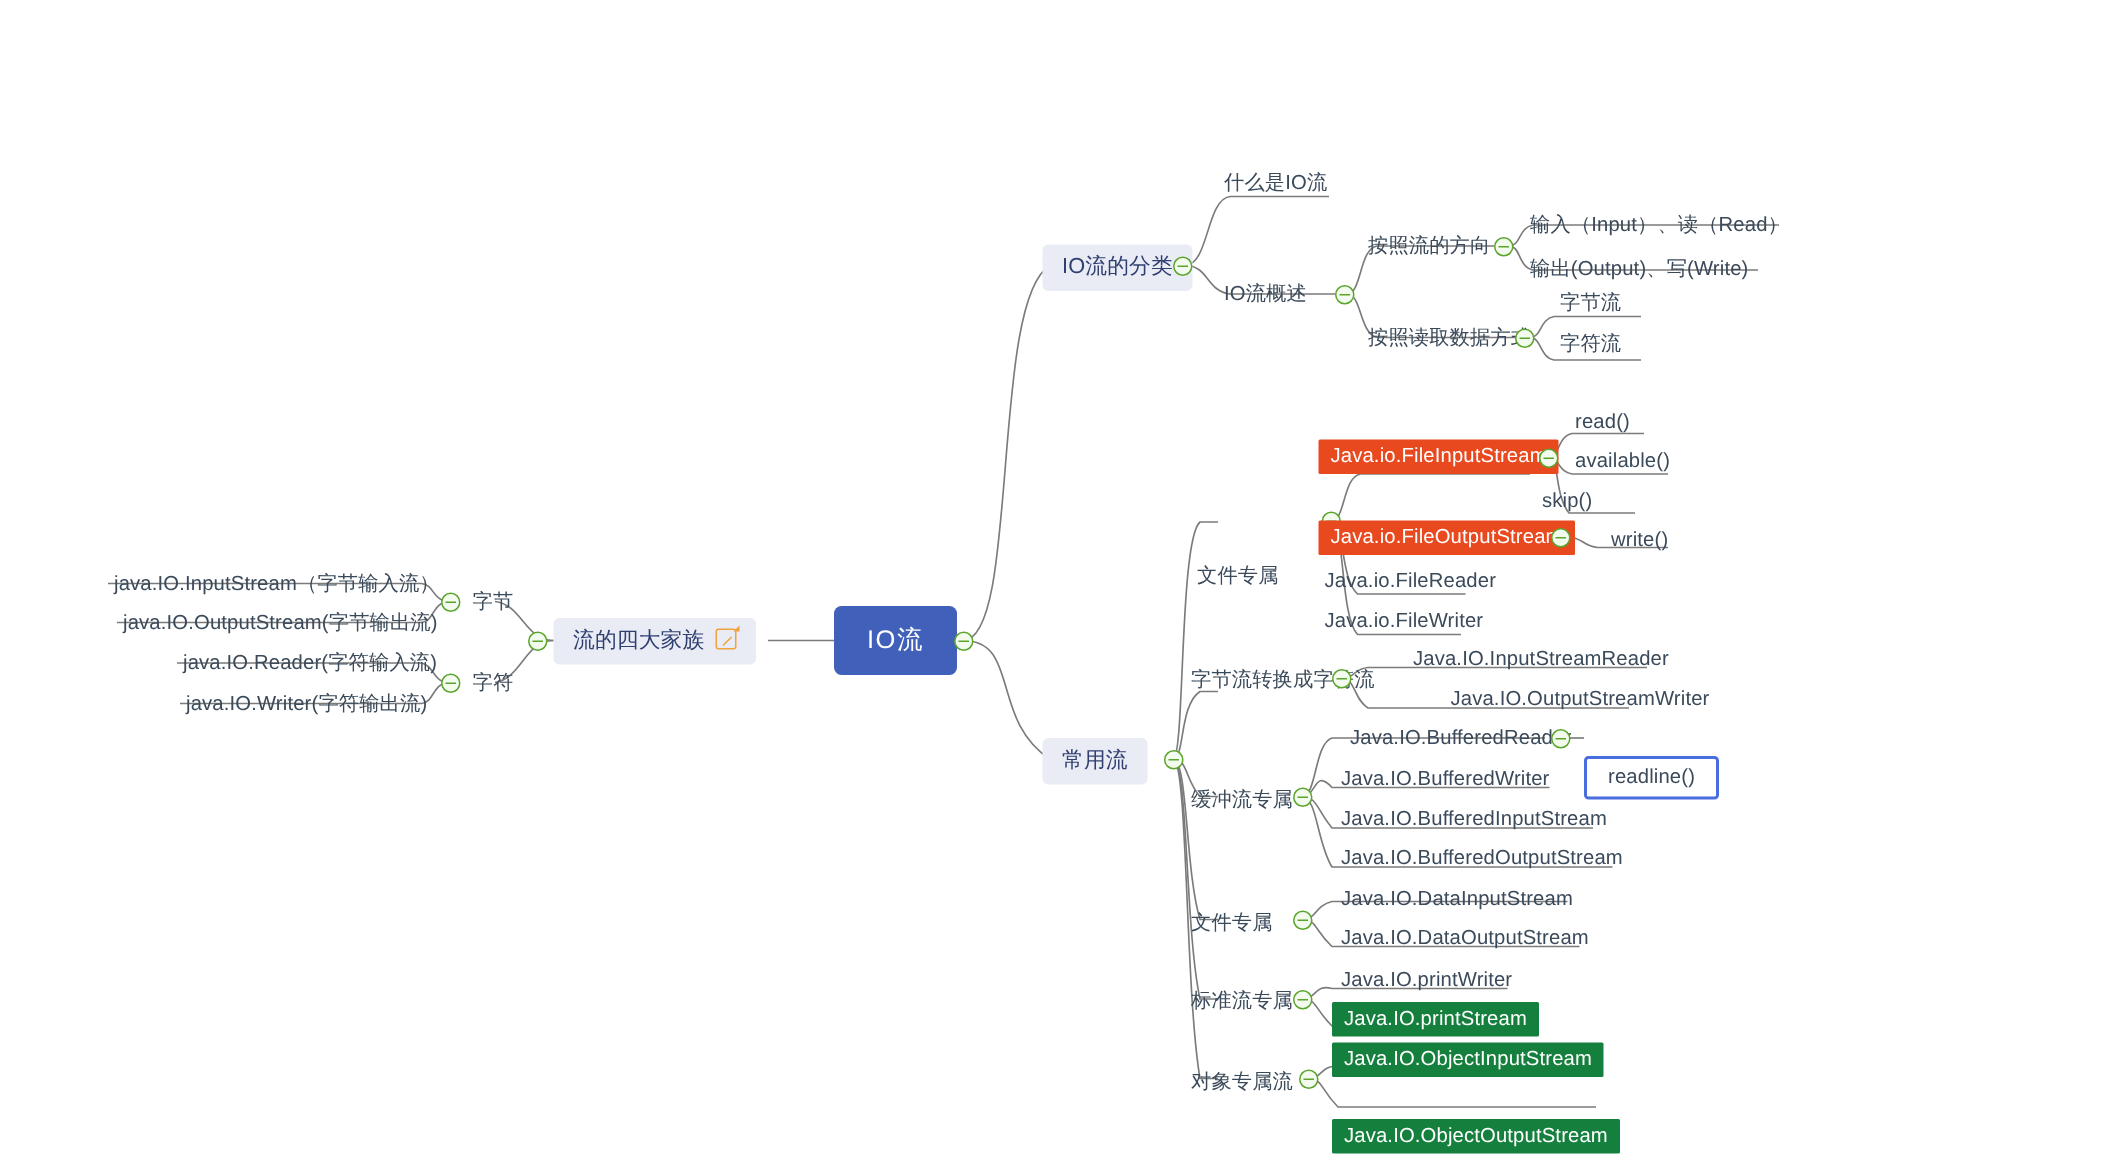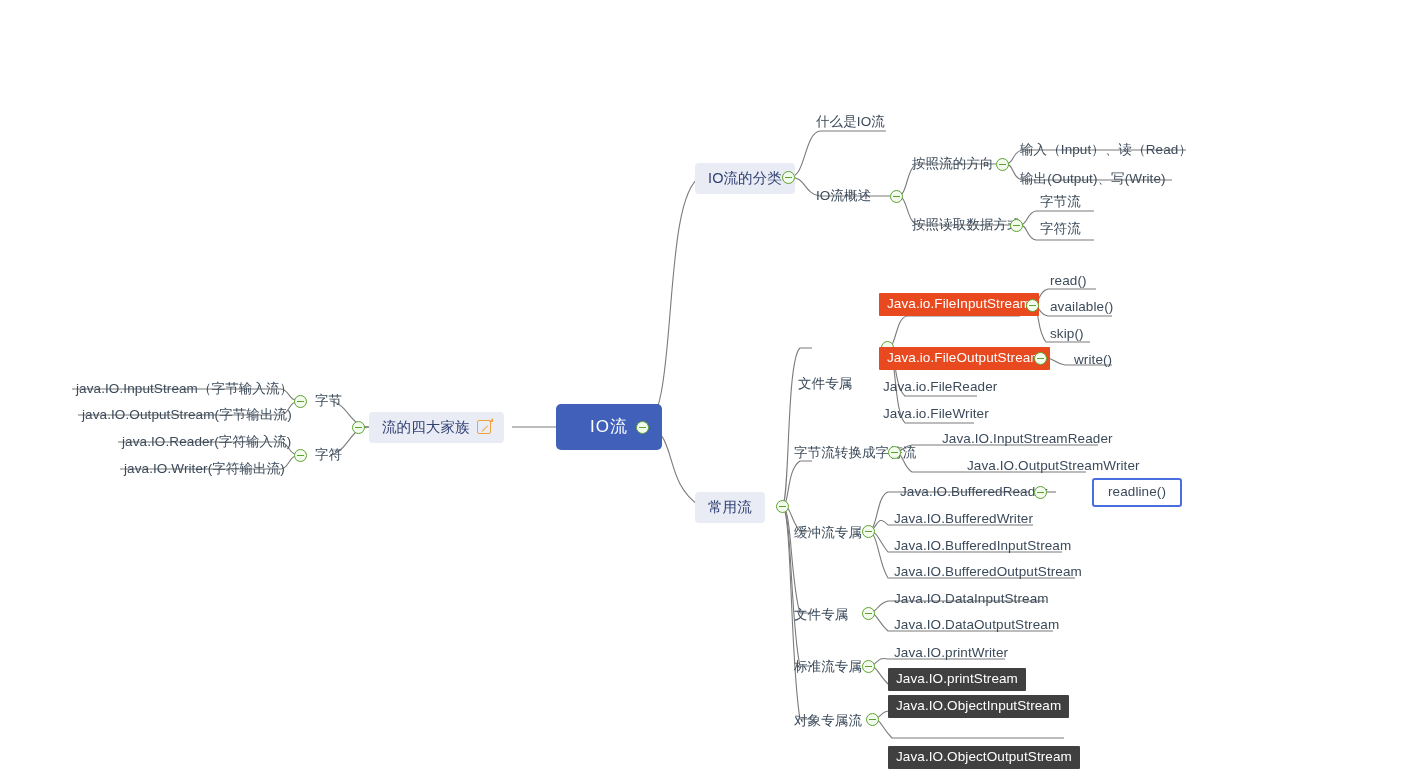--- a/index.html
+++ b/index.html
@@ -33,21 +33,21 @@
   
   .node.plain {
     padding: 1px 4px 2px 4px;
   }
   
   .node.root {
     background: #4160ba;
     color: #ffffff;
     border-radius: 5px;
     font-size: 17px;
-    padding: 13px 34px;
+    padding: 13px 22px;
     letter-spacing: 1px;
     box-shadow: 0 0 0 0 rgba(0,0,0,0);
   }
   
   .node.pill {
     background: #e9ebf5;
     color: #2f3f70;
     border-radius: 4px;
     padding: 7px 13px;
     font-size: 14.5px;
@@ -55,21 +55,21 @@
   
   .node.orange {
     background: #e8491f;
     color: #ffffff;
     padding: 3px 8px 4px 8px;
     font-size: 13.5px;
     border-radius: 1px;
   }
   
   .node.pink {
-    background: #404040;
+    background: #15803d;
     color: #ffffff;
     padding: 3px 8px 4px 8px;
     font-size: 13.5px;
     border-radius: 1px;
   }
   
   .node.selected {
     border: 2px solid #4a6ee0;
     border-radius: 3px;
     padding: 4px 14px 5px 14px;
@@ -247,41 +247,41 @@
   <div class="toggle" style="left:776px; top:500px;"></div>
 
   <div class="node plain" style="left:794px; top:331px;margin-top:44px;">文件专属</div>
   <div class="toggle" style="left:881px; top:341px;"></div>
 
   <div class="node orange" style="left:879px; top:293px;">Java.io.FileInputStream</div>
   <div class="toggle" style="left:1026px; top:299px;"></div>
 
   <div class="node plain" style="left:1046px; top:272px;">read()</div>
   <div class="node plain" style="left:1046px; top:298px;">available()</div>
-  <div class="node plain" style="left:1046px; top:325px;">skip()</div>
+  <div class="node plain" style="left:1024px; top:325px;">skip()</div>
 
   <div class="node orange" style="left:879px; top:347px;">Java.io.FileOutputStream</div>
   <div class="toggle" style="left:1034px; top:352px;"></div>
   <div class="node plain" style="left:1070px; top:351px;">write()</div>
 
   <div class="node plain" style="left:879px; top:378px;">Java.io.FileReader</div>
   <div class="node plain" style="left:879px; top:405px;">Java.io.FileWriter</div>
 
   <div class="node plain" style="left:790px; top:444px;">字节流转换成字符流</div>
   <div class="toggle" style="left:888px; top:446px;"></div>
 
   <div class="node plain" style="left:938px; top:430px;">Java.IO.InputStreamReader</div>
   <div class="node plain" style="left:963px; top:457px;">Java.IO.OutputStreamWriter</div>
 
   <div class="node plain" style="left:790px; top:524px;">缓冲流专属</div>
   <div class="toggle" style="left:862px; top:525px;"></div>
 
   <div class="node plain" style="left:896px; top:483px;">Java.IO.BufferedReader</div>
   <div class="toggle" style="left:1034px; top:486px;"></div>
-  <div class="node selected" style="left:1056px; top:478px;margin-left:36px;">readline()</div>
+  <div class="node selected" style="left:1056px; top:504px;">readline()</div>
 
   <div class="node plain" style="left:890px; top:510px;">Java.IO.BufferedWriter</div>
   <div class="node plain" style="left:890px; top:537px;">Java.IO.BufferedInputStream</div>
   <div class="node plain" style="left:890px; top:563px;">Java.IO.BufferedOutputStream</div>
 
   <div class="node plain" style="left:790px; top:606px;">文件专属</div>
   <div class="toggle" style="left:862px; top:607px;"></div>
 
   <div class="node plain" style="left:890px; top:590px;">Java.IO.DataInputStream</div>
   <div class="node plain" style="left:890px; top:616px;">Java.IO.DataOutputStream</div>

